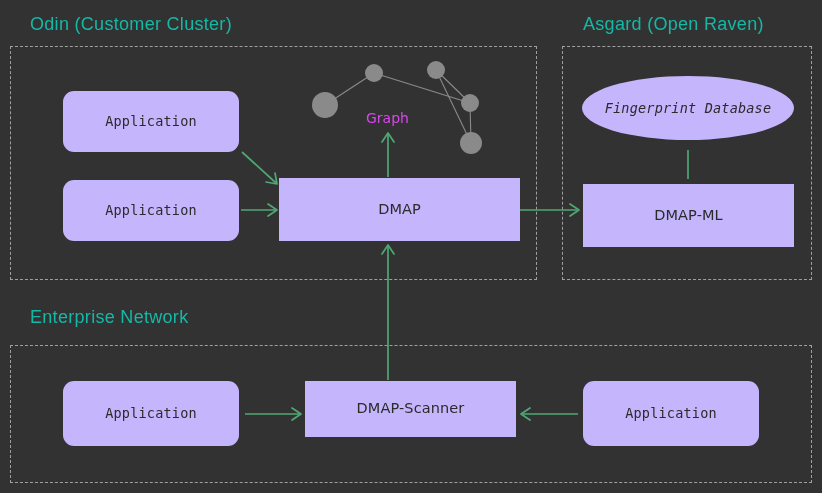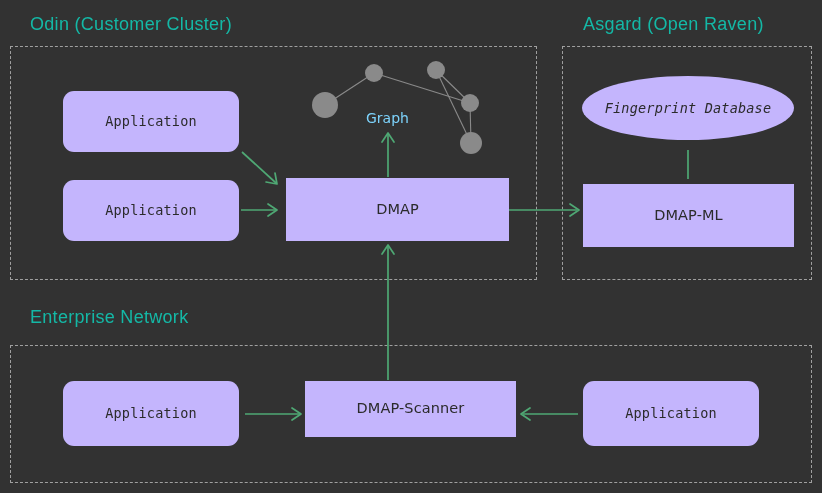--- a/index.html
+++ b/index.html
@@ -64,21 +64,21 @@
     font-family: "DejaVu Sans", "Liberation Sans", sans-serif;
     font-size: 14.5px;
     letter-spacing: 0.1px;
   }
 
   
   .free-label {
     position: absolute;
     font-family: "DejaVu Sans", "Liberation Sans", sans-serif;
     font-size: 14px;
-    color: #7dd3fc;
+    color: #d946ef;
     white-space: nowrap;
   }
 
   
   .overlay {
     position: absolute;
     left: 0;
     top: 0;
     width: 822px;
     height: 493px;
@@ -165,21 +165,21 @@
   <div class="free-label" style="left:366px; top:110px;">Graph</div>
 
   <div class="node rounded font-mono" style="left:63px; top:91px; width:176px; height:61px;">
     <span class="label">Application</span>
   </div>
 
   <div class="node rounded font-mono" style="left:63px; top:180px; width:176px; height:61px;">
     <span class="label">Application</span>
   </div>
 
-  <div class="node sharp font-sans" style="left:286px; top:178px; width:223px; height:63px;">
+  <div class="node sharp font-sans" style="left:279px; top:178px; width:241px; height:63px;">
     <span class="label">DMAP</span>
   </div>
 
   <div class="node ellipse font-mono" style="left:582px; top:76px; width:212px; height:64px;font-style:italic;">
     <span class="label">Fingerprint Database</span>
   </div>
 
   <div class="node sharp font-sans" style="left:583px; top:184px; width:211px; height:63px;">
     <span class="label">DMAP-ML</span>
   </div>

